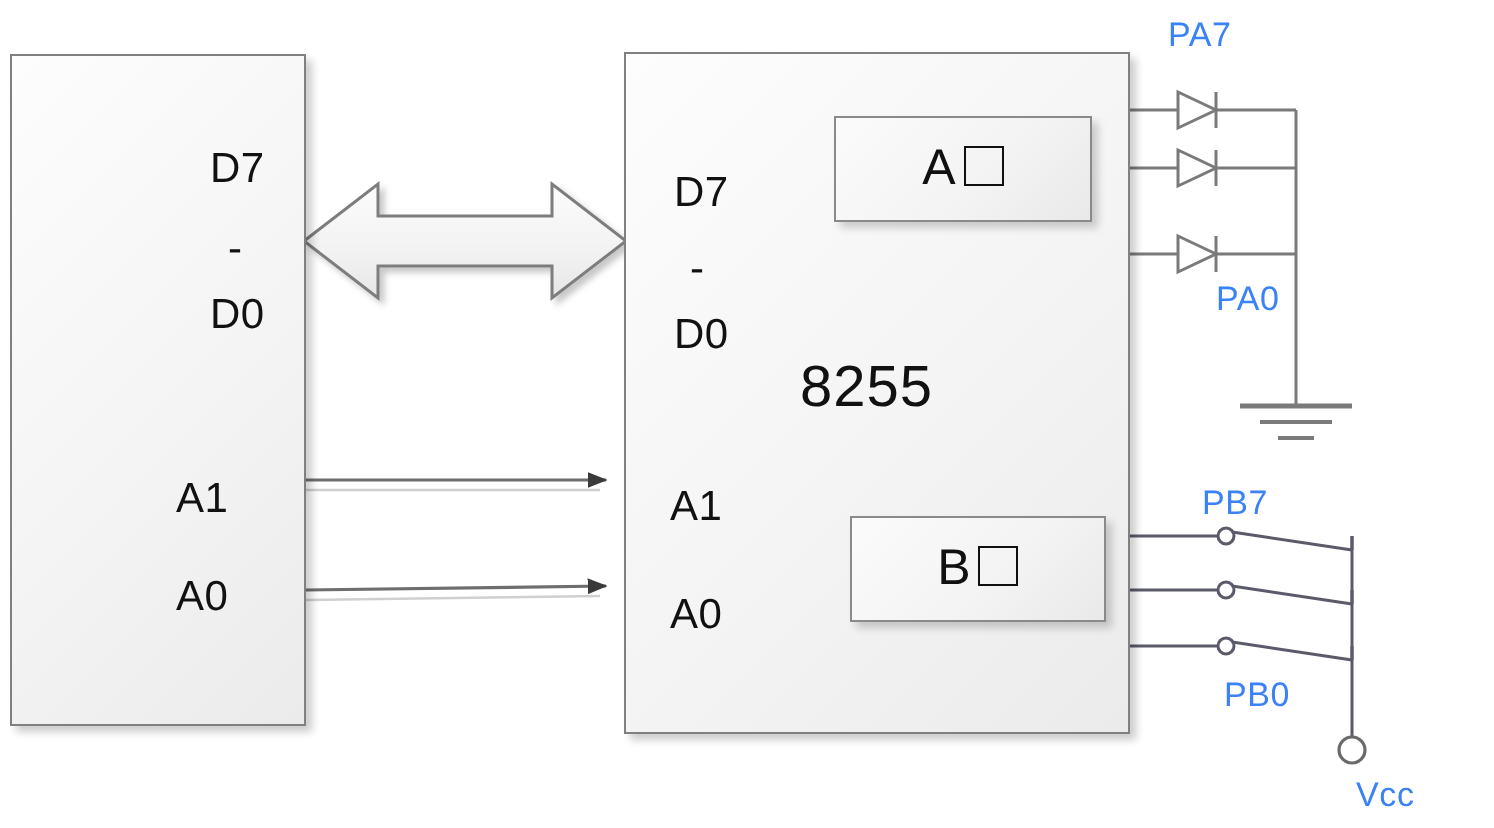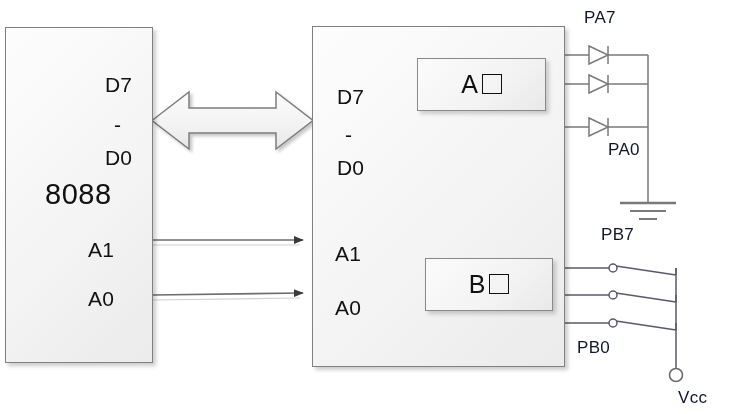--- a/index.html
+++ b/index.html
@@ -57,21 +57,21 @@
     font-size: 29px;
     letter-spacing: 0.5px;
   }
   .port-name {
     font-size: 25px;
     letter-spacing: 1px;
     color: #101010;
   }
   .net-label {
     font-size: 17px;
-    color: #0f172a;
+    color: #3b82f6;
     letter-spacing: 0.3px;
   }
   .tofu {
     display: inline-block;
     width: 0.80em;
     height: 0.80em;
     border: 1.6px solid #101010;
     margin-left: 0.12em;
     vertical-align: -0.04em;
     box-sizing: border-box;
@@ -175,44 +175,44 @@
       <circle cx="676" cy="375" r="6.5" fill="#ffffff" stroke="#6a6a6a" stroke-width="1.6"></circle>
     </g>
   </svg>
 
   <div class="chip-box" style="left:5px; top:27px; width:148px; height:336px;"></div>
 
   <div class="lbl pin-label" style="left:105px; top:74px;">D7</div>
   <div class="lbl pin-label" style="left:114px; top:114px;">-</div>
   <div class="lbl pin-label" style="left:105px; top:147px;">D0</div>
 
-  <div class="lbl chip-name" style="left:45px; top:180px;">8088</div>
 
   <div class="lbl pin-label" style="left:88px; top:239px;">A1</div>
   <div class="lbl pin-label" style="left:88px; top:288px;">A0</div>
 
   <div class="chip-box" style="left:312px; top:26px; width:253px; height:341px;"></div>
 
   <div class="lbl pin-label" style="left:337px; top:86px;">D7</div>
   <div class="lbl pin-label" style="left:345px; top:124px;">-</div>
   <div class="lbl pin-label" style="left:337px; top:157px;">D0</div>
 
+  <div class="lbl chip-name" style="left:400px; top:180px;">8255</div>
 
   <div class="lbl pin-label" style="left:335px; top:243px;">A1</div>
   <div class="lbl pin-label" style="left:335px; top:297px;">A0</div>
 
   <div class="port-box" style="left:417px; top:58px; width:129px; height:53px;">
     <span class="port-name"><span>A</span><span class="tofu"></span></span>
   </div>
 
   <div class="port-box" style="left:425px; top:258px; width:128px; height:53px;">
     <span class="port-name"><span>B</span><span class="tofu"></span></span>
   </div>
 
   <div class="lbl net-label" style="left:584px; top:9px;">PA7</div>
   <div class="lbl net-label" style="left:608px; top:141px;">PA0</div>
 
-  <div class="lbl net-label" style="left:601px; top:226px;">PB7</div>
-  <div class="lbl net-label" style="left:577px; top:339px;">PB0</div>
+  <div class="lbl net-label" style="left:601px; top:243px;">PB7</div>
+  <div class="lbl net-label" style="left:612px; top:339px;">PB0</div>
 
   <div class="lbl net-label" style="left:678px; top:389px;text-align:center;">Vcc</div>
 
 </div>
 
 </body></html>

